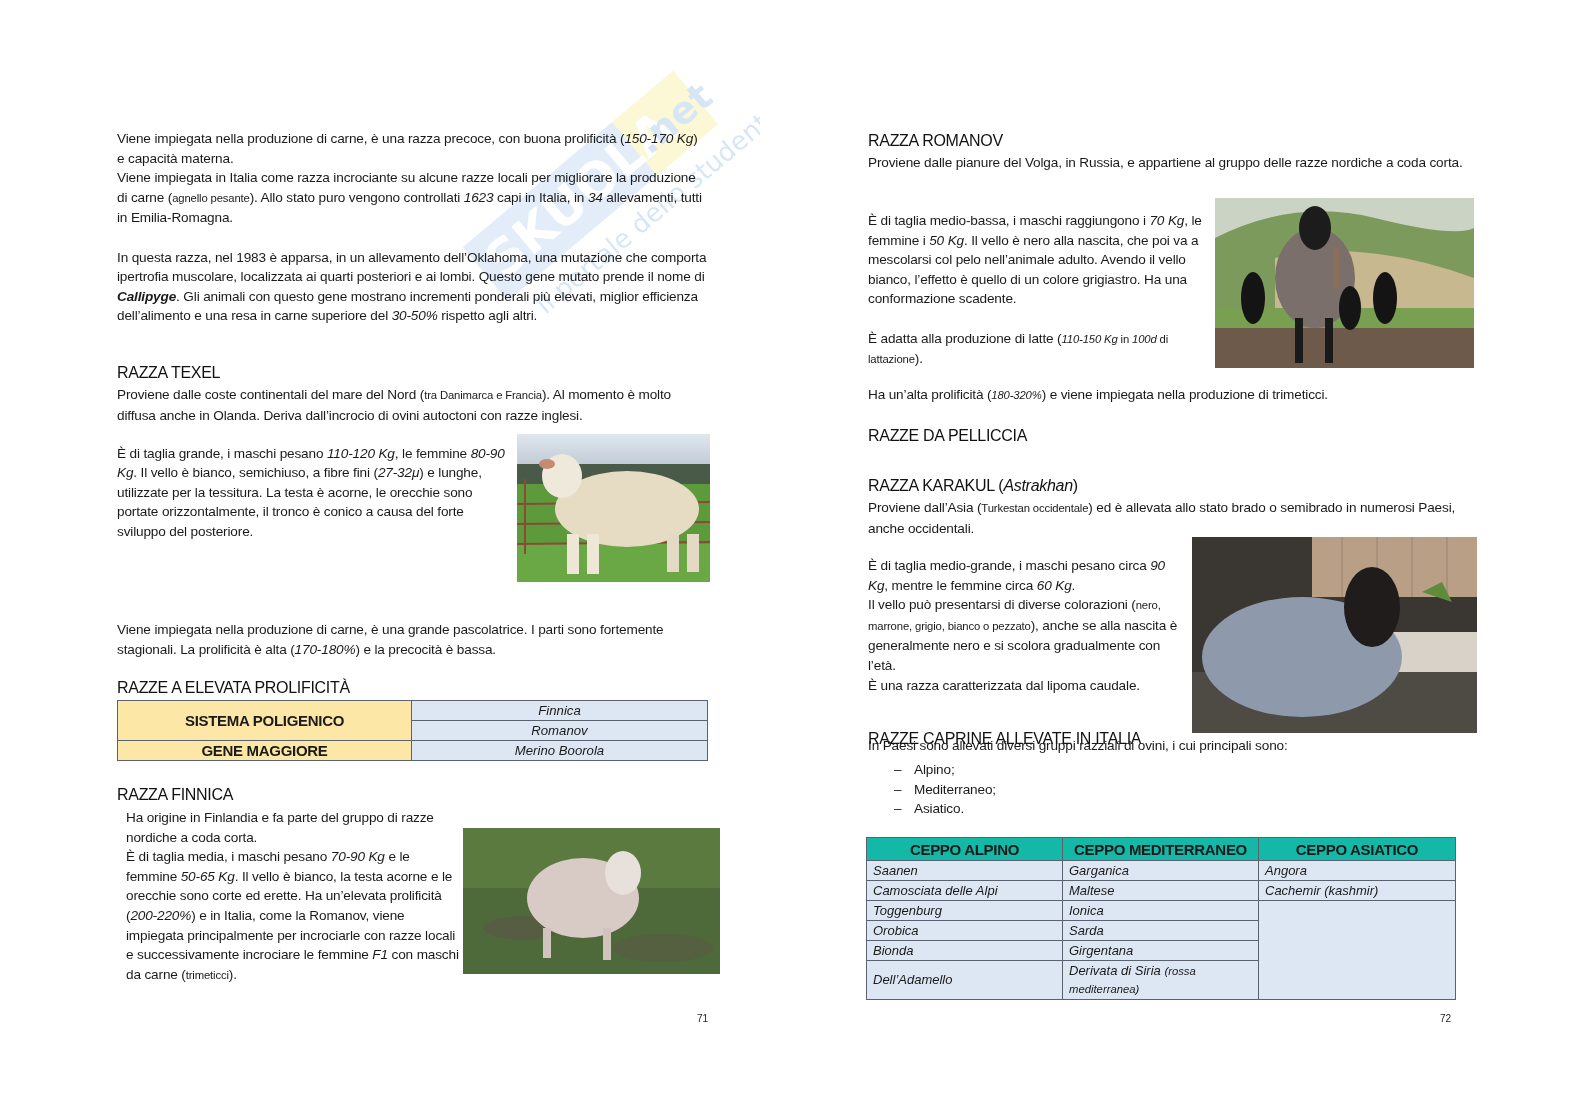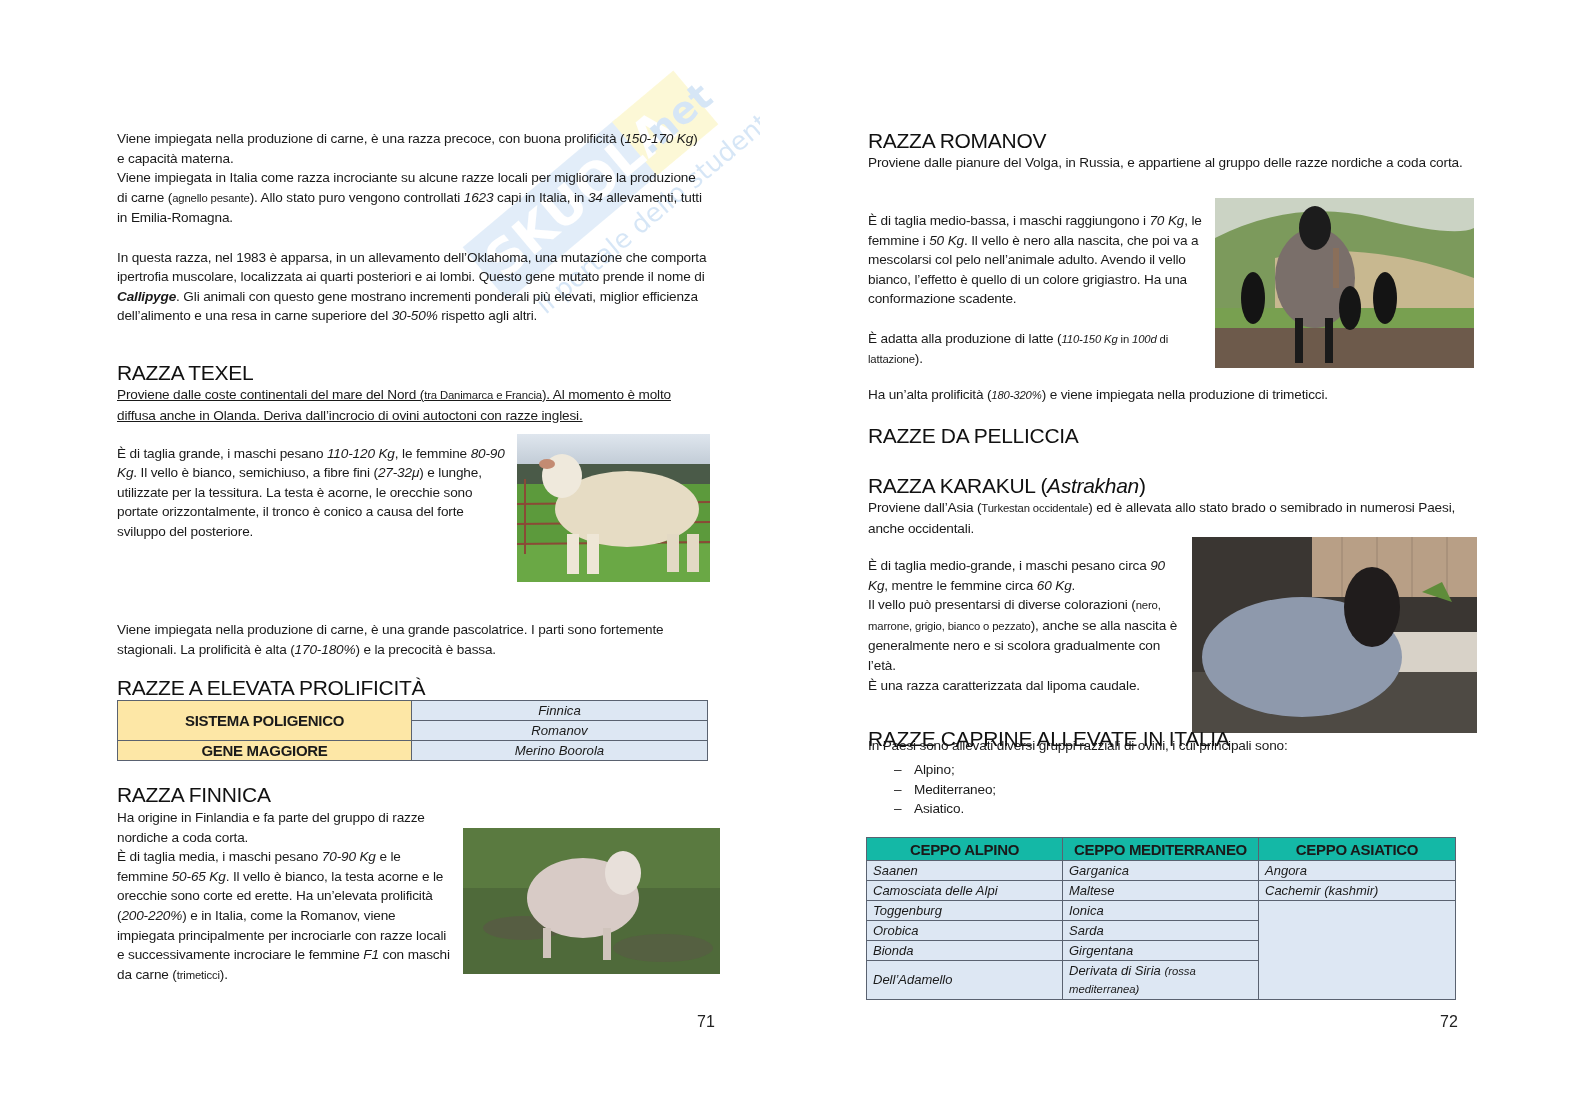--- a/index.html
+++ b/index.html
@@ -5,28 +5,28 @@
   html, body { margin: 0; padding: 0; }
   body {
     width: 1579px; height: 1116px; background: #ffffff; position: relative; overflow: hidden;
     font-family: "Liberation Sans", "DejaVu Sans", sans-serif; color: #1a1a1a;
   }
   .page { position: absolute; top: 0; height: 1116px; }
   .page-left { left: 0; width: 790px; }
   .page-right { left: 790px; width: 789px; }
   .blk { position: absolute; font-size: 13.6px; line-height: 19.6px; letter-spacing: -0.15px; }
   .blk p { margin: 0; }
-  .h { position: absolute; font-size: 21px; line-height: 22px; letter-spacing: -0.3px; color: #111; }
+  .h { position: absolute; font-size: 16px; line-height: 22px; letter-spacing: -0.3px; color: #111; }
   .i { font-style: italic; }
   .b { font-weight: bold; }
   .s { font-size: 11.3px; }
   .gap { height: 19.6px; }
   .photo { position: absolute; overflow: hidden; }
   .photo svg { display: block; width: 100%; height: 100%; }
-  .pagenum { position: absolute; font-size: 16px; color: #222; }
+  .pagenum { position: absolute; font-size: 10px; color: #222; }
   
   .watermark { position: absolute; left: 430px; top: 30px; width: 330px; height: 330px; pointer-events: none; opacity: 0.22; }
   
   table { border-collapse: collapse; position: absolute; }
   .ptab td { border: 1px solid #5a6270; font-size: 13.2px; height: 19px; padding: 0; text-align: center; }
   .ptab td.key { background: #fde7a6; font-weight: bold; font-size: 15px; letter-spacing: -0.3px; }
   .ptab td.val { background: #dde7f3; font-style: italic; }
   .gtab th { background: #14b8a6; border: 1px solid #5a6270; font-size: 15px; font-weight: bold; height: 22px; padding: 0; letter-spacing: -0.3px; }
   .gtab td { background: #dde7f3; border: 1px solid #5a6270; font-size: 13px; font-style: italic; padding: 0 6px; height: 19px; line-height: 18px; text-align: left; vertical-align: middle; }
   .dash-list { list-style: none; margin: 4px; padding: 0 0 0 22px; }
@@ -49,21 +49,21 @@
   </svg>
 
   <div class="blk" style="left:117px; top:129px; width:590px;">
       <p><span>Viene impiegata nella produzione di carne, è una razza precoce, con buona prolificità (</span><span class="i">150-170 Kg</span><span>) e capacità materna.</span></p>
       <p><span>Viene impiegata in Italia come razza incrociante su alcune razze locali per migliorare la produzione di carne (</span><span class="s">agnello pesante</span><span>). Allo stato puro vengono controllati </span><span class="i">1623</span><span> capi in Italia, in </span><span class="i">34</span><span> allevamenti, tutti in Emilia-Romagna.</span></p>
       <div class="gap"></div>
       <p><span>In questa razza, nel 1983 è apparsa, in un allevamento dell’Oklahoma, una mutazione che comporta ipertrofia muscolare, localizzata ai quarti posteriori e ai lombi. Questo gene mutato prende il nome di </span><span class="i b">Callipyge</span><span>. Gli animali con questo gene mostrano incrementi ponderali più elevati, miglior efficienza dell’alimento e una resa in carne superiore del </span><span class="i">30-50%</span><span> rispetto agli altri.</span></p>
     </div>
 
   <div class="h" style="left:117px; top:362px;">RAZZA TEXEL</div>
-  <div class="blk" style="left:117px; top:385px; width:590px;text-decoration:underline;">
+  <div class="blk" style="left:117px; top:385px; width:590px;">
       <p><span>Proviene dalle coste continentali del mare del Nord (</span><span class="s">tra Danimarca e Francia</span><span>). Al momento è molto diffusa anche in Olanda. Deriva dall’incrocio di ovini autoctoni con razze inglesi.</span></p>
     </div>
   <div class="blk" style="left:117px; top:424px; width:392px;">
       <div class="gap"></div>
       <p><span>È di taglia grande, i maschi pesano </span><span class="i">110-120 Kg</span><span>, le femmine </span><span class="i">80-90 Kg</span><span>. Il vello è bianco, semichiuso, a fibre fini (</span><span class="i">27-32μ</span><span>) e lunghe, utilizzate per la tessitura. La testa è acorne, le orecchie sono portate orizzontalmente, il tronco è conico a causa del forte sviluppo del posteriore.</span></p>
     </div>
 
   <div class="photo" style="left:517px; top:434px; width:193px; height:148px;">
     <svg viewBox="0 0 193 148" preserveAspectRatio="none">
       <defs>
@@ -107,21 +107,21 @@
       <td class="val">Romanov</td>
     </tr>
     <tr>
       <td class="key">GENE MAGGIORE</td>
       <td class="val">Merino Boorola</td>
     </tr>
   </tbody>
     </table>
 
   <div class="h" style="left:117px; top:784px;">RAZZA FINNICA</div>
-  <div class="blk" style="left:117px; top:808px; width:335px;">
+  <div class="blk" style="left:126px; top:808px; width:335px;">
       <p><span>Ha origine in Finlandia e fa parte del gruppo di razze nordiche a coda corta.</span></p>
       <p><span>È di taglia media, i maschi pesano </span><span class="i">70-90 Kg</span><span> e le femmine </span><span class="i">50-65 Kg</span><span>. Il vello è bianco, la testa acorne e le orecchie sono corte ed erette.  Ha un’elevata prolificità (</span><span class="i">200-220%</span><span>) e in Italia, come la Romanov, viene impiegata principalmente per incrociarle con razze locali e successivamente incrociare le femmine </span><span class="i">F1</span><span> con maschi da carne (</span><span class="s">trimeticci</span><span>).</span></p>
     </div>
 
   <div class="photo" style="left:463px; top:828px; width:257px; height:146px;">
     <svg viewBox="0 0 257 146" preserveAspectRatio="none">
       <rect width="257" height="146" fill="#5a7a40"></rect>
       <rect y="60" width="257" height="86" fill="#4f6a3a"></rect>
       <ellipse cx="60" cy="100" rx="40" ry="12" fill="#5b5548" opacity="0.6"></ellipse>
       <ellipse cx="200" cy="120" rx="50" ry="14" fill="#5b5548" opacity="0.5"></ellipse>

